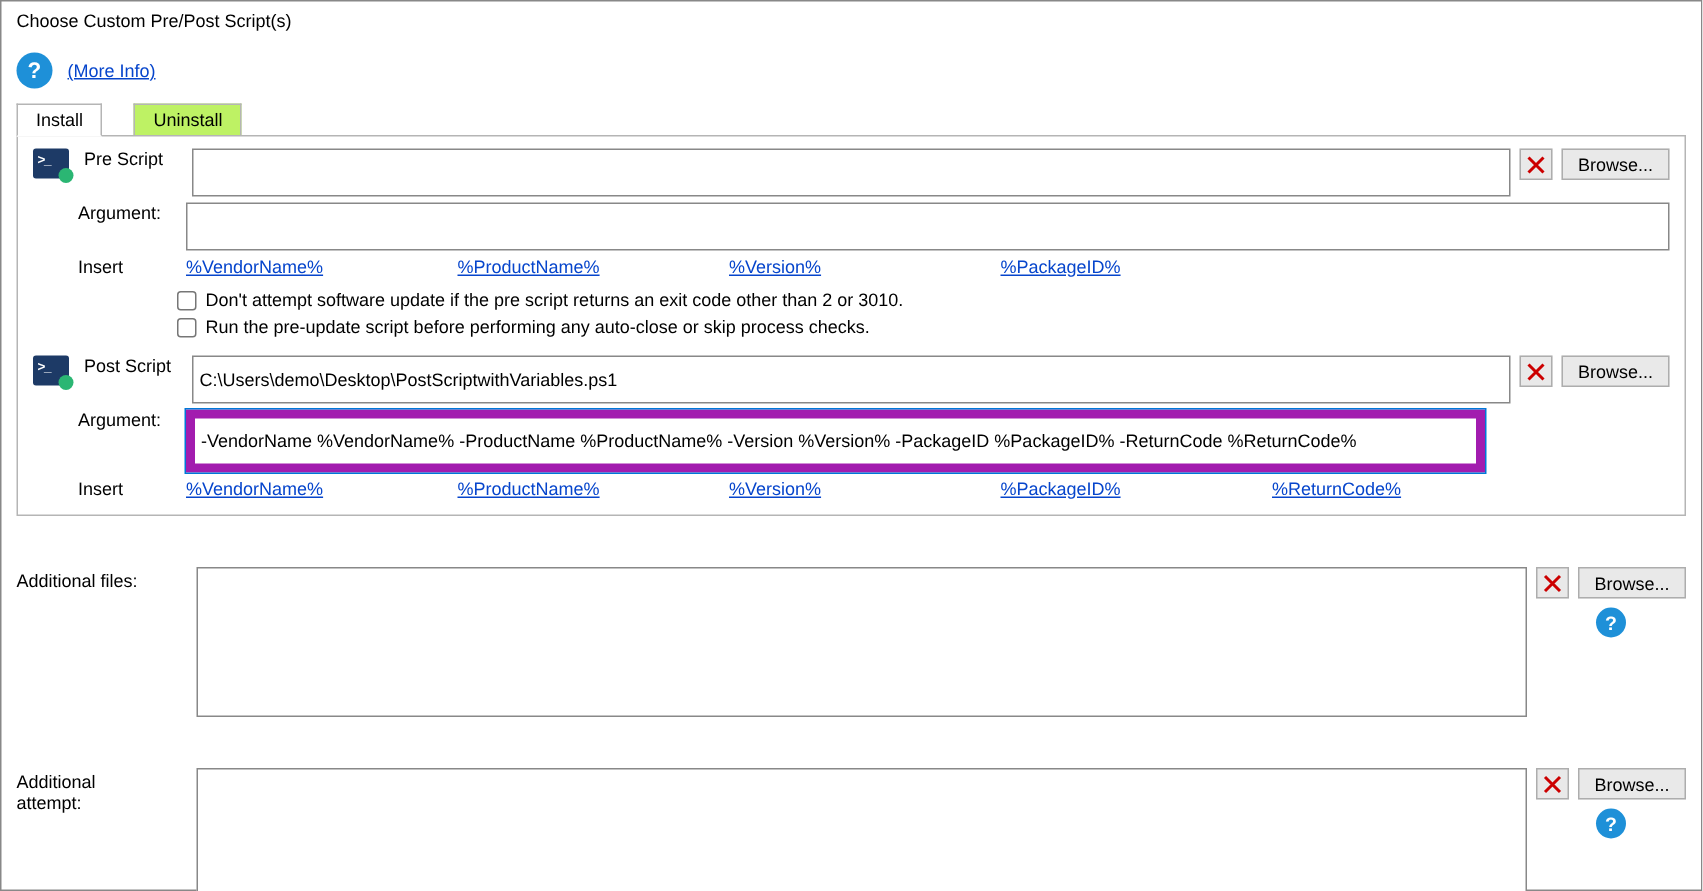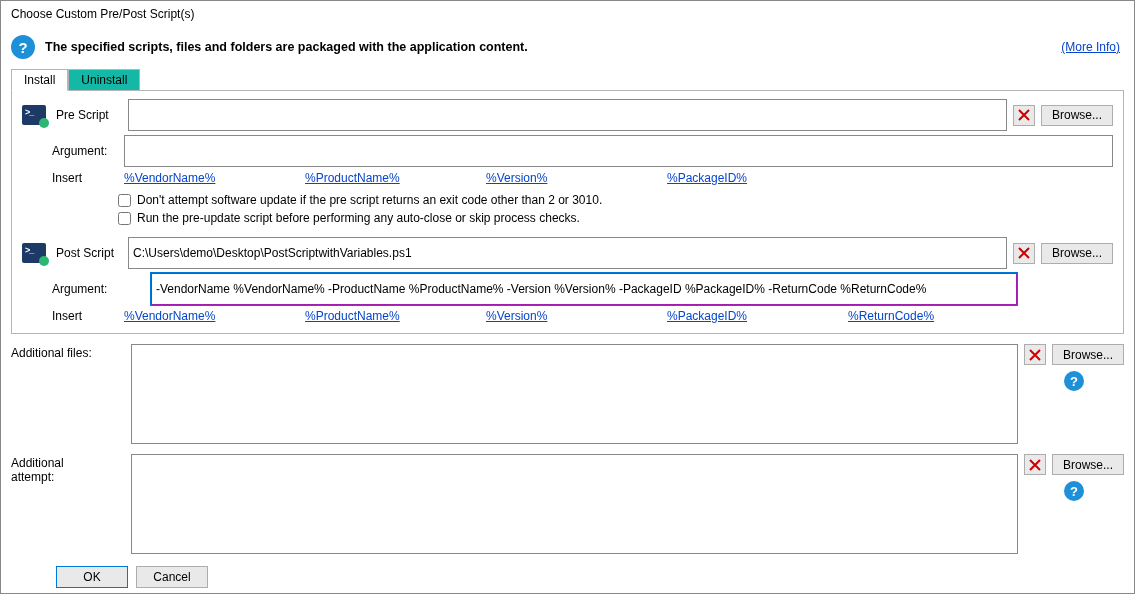--- a/index.html
+++ b/index.html
@@ -39,44 +39,45 @@
     background: #1e90d8; color: #fff;
     display: flex; align-items: center; justify-content: center;
     font-weight: bold; font-size: 13px;
     cursor: pointer; margin-top: 6px;
   }
   .tabs-row {
     display: flex; align-items: flex-end;
     padding-left: 10px;
     position: relative;
     height: 22px;
+    gap: 21px;
   }
   .tab {
     border: 1px solid #b5b5b5;
     border-bottom: none;
     padding: 3px 12px 3px 12px;
     font-size: 12px;
     background: #fff;
     cursor: pointer;
     position: relative;
     margin-right: 0px;
   }
   .tab.active {
     background: #fff;
     z-index: 2;
     border-bottom: 1px solid #fff;
     margin-bottom: -1px;
   }
-  .tab.inactive { background: #14b8a6; }
+  .tab.inactive { background: #bef264; }
   .tab-panel {
     border: 1px solid #b5b5b5;
     margin: 0 10px 6px 10px;
     padding: 8px 10px 10px 10px;
   }
-  .row { display: flex; align-items: center; margin-bottom: 4px; gap: 6px; }
+  .row { display: flex; margin-bottom: 4px; gap: 6px; }
   .script-icon {
     width: 24px; height: 20px;
     background: #1d3a66;
     border-radius: 2px;
     position: relative;
     flex-shrink: 0;
     margin-right: 4px;
   }
   .script-icon::before {
     content: ">_";
@@ -96,23 +97,22 @@
   .lbl-insert { width: 66px; flex-shrink: 0; font-size: 12px; margin-left: 30px; color: #000; }
   input[type=text].field {
     flex: 1;
     border: 1px solid #888;
     height: 21px;
     padding: 15px 4px;
     font-family: inherit; font-size: 12px;
     background: #fff;
   }
   input[type=text].field.focused {
-    border: 1px solid #a21caf;
+    border: 6px solid #a21caf;
     outline: 1px solid #0078d7;
-    margin-left: 27px;
   }
   .x-btn {
     width: 22px; height: 21px;
     border: 1px solid #adadad;
     background: #e9e9e9;
     display: flex; align-items: center; justify-content: center;
     cursor: pointer;
     flex-shrink: 0;
   }
   .x-btn svg { width: 12px; height: 12px; }
@@ -141,20 +141,21 @@
     margin-left: 96px;
     display: flex; align-items: center; gap: 6px;
     margin-bottom: 4px;
   }
   .check-row input[type=checkbox] { margin: 0; width: 13px; height: 13px; }
   .check-row label { font-size: 12px; }
   .additional-row {
     display: flex;
     padding: 4px 10px 6px 10px;
     gap: 24px;
+    margin-top: 24px;
   }
   .add-lbl { width: 96px; flex-shrink: 0; font-size: 12px; padding-top: 2px; }
   .textarea-wrap {
     display: flex; flex: 1; gap: 6px;
   }
   textarea.bigfield {
     flex: 1;
     border: 1px solid #888;
     height: 100px;
     resize: none;
@@ -188,21 +189,20 @@
 </style>
 </head>
 <body>
 
 <div class="window">
 
   <div class="titlebar">Choose Custom Pre/Post Script(s)</div>
 
   <div class="banner">
     <div class="info-icon-lg">?</div>
-    <div class="msg">The specified scripts, files and folders are packaged with the application content.</div>
     <a class="more">(More Info)</a>
   </div>
 
   <div class="tabs-row">
     <div class="tab active">Install</div>
     <div class="tab inactive">Uninstall</div>
   </div>
 
   <div class="tab-panel">
 

